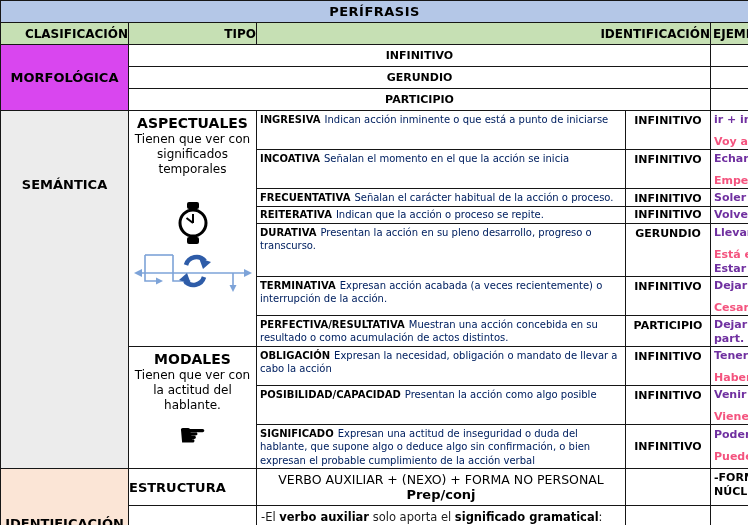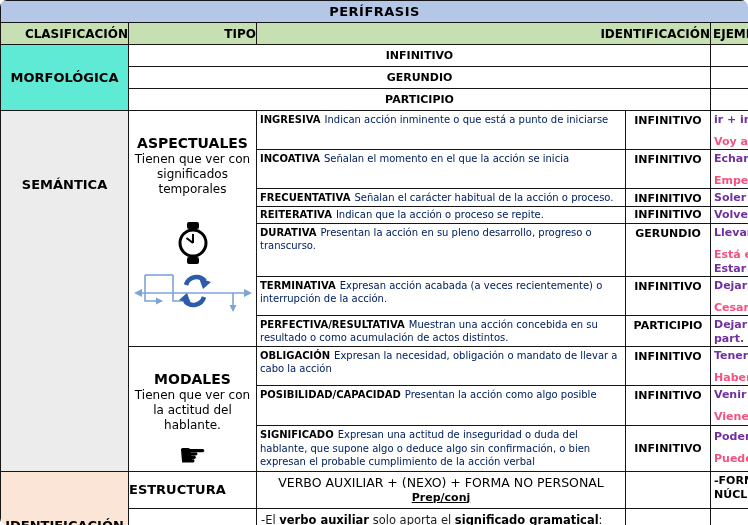--- a/index.html
+++ b/index.html
@@ -1,45 +1,45 @@
 <!DOCTYPE html>
 <html><head>
 <meta charset="utf-8">
 <style>
   * { margin:0; padding:0; box-sizing:border-box; }
   html,body { background:#fff; }
   body { font-family:"DejaVu Sans", sans-serif; }
   #viewport {
-    position:relative; width:748px; height:525px; overflow:hidden; background:#fff;border-radius:7px;
+    position:relative; width:748px; height:525px; overflow:hidden; background:#fff;
   }
   table.grid {
     border-collapse:collapse; table-layout:fixed; width:748px;
   }
   td { border:1.5px solid #161616; vertical-align:top; overflow:hidden; }
   
   tr.h22{height:22px} tr.h31{height:31px} tr.h33{height:16px} tr.h17{height:17px}
   tr.h40{height:40px} tr.h30{height:30px} tr.h36{height:36px} tr.h29{height:29px}
   tr.h43{height:43px} tr.h37{height:37px} tr.h58{height:58px}
 
   .title-cell { background:#B4C7E7; text-align:center; vertical-align:middle;
     font-weight:bold; font-size:13px; letter-spacing:.5px; color:#000; }
   .head-cell { background:#C6E0B4; text-align:right; vertical-align:middle;
     font-weight:bold; font-size:12px; color:#000; }
   .head-ej { text-align:left; padding-left:2px; white-space:nowrap; }
 
   .cls-cell { text-align:center; font-weight:bold; font-size:13px; color:#000; }
-  .cream { background:#5eead4; vertical-align:middle; }
+  .cream { background:#d946ef; vertical-align:middle; }
   .grey  { background:#ECECEC; padding-top:66px; }
   .salmon{ background:#FBE5D6; vertical-align:middle; }
 
   .form-row { text-align:center; vertical-align:middle; font-weight:bold;
     font-size:11px; color:#000; }
 
   .tipo-cell { text-align:center; padding-top:3px; }
-  .tipo-title { font-weight:bold; font-size:14px; color:#000; line-height:18px;margin-top:20px; }
+  .tipo-title { font-weight:bold; font-size:14px; color:#000; line-height:18px; }
   .tipo-sub { font-size:12px; color:#000; line-height:15px; padding:0 2px; }
   .icon-stack { margin-top:24px; display:flex; flex-direction:column; align-items:center; gap:3px; }
   .hand-glyph { font-size:32px; line-height:32px; color:#000; margin-top:6px; }
 
   .ident-cell { padding:2px 4px 1px 3px; font-size:10px; line-height:13.5px; }
   .term { font-weight:bold; color:#000; margin-right:4px; }
   .desc { color:#002060; }
 
   .formcol { text-align:center; font-weight:bold; font-size:11px; color:#000; padding-top:3px; }
   .vmid { vertical-align:middle; padding-top:0; }
@@ -49,21 +49,21 @@
   .ex-pink   { color:#F4537E; display:block;margin-top:8px; }
   .ex-black  { color:#000; display:block; }
   .ex-black-n{ color:#000; display:block; font-weight:normal; }
   .u { text-decoration:underline; }
   .excol-mid { vertical-align:middle; padding-top:0; }
 
   .struct-label { vertical-align:middle; font-weight:bold; font-size:13px; color:#000; }
   .sem2-label { text-align:center; font-weight:bold; font-size:13px; color:#000; padding-top:34px; }
   .formula-cell { text-align:center; padding-top:3px; }
   .formula-main { font-weight:normal; font-size:12.5px; color:#000; line-height:16px; }
-  .formula-note { font-weight:bold; font-size:11px; color:#000; line-height:14px;text-decoration:underline; }
+  .formula-note { font-weight:bold; font-size:13px; color:#000; line-height:14px; }
   .semtext-cell { padding:3px 4px 0 4px; font-size:11.5px; line-height:17px; color:#1c1c1c; }
   .semtext-cell b { color:#000; }
 </style>
 </head>
 <body>
 
 <div id="viewport">
 <table class="grid">
   <colgroup>
     <col style="width:128px">

